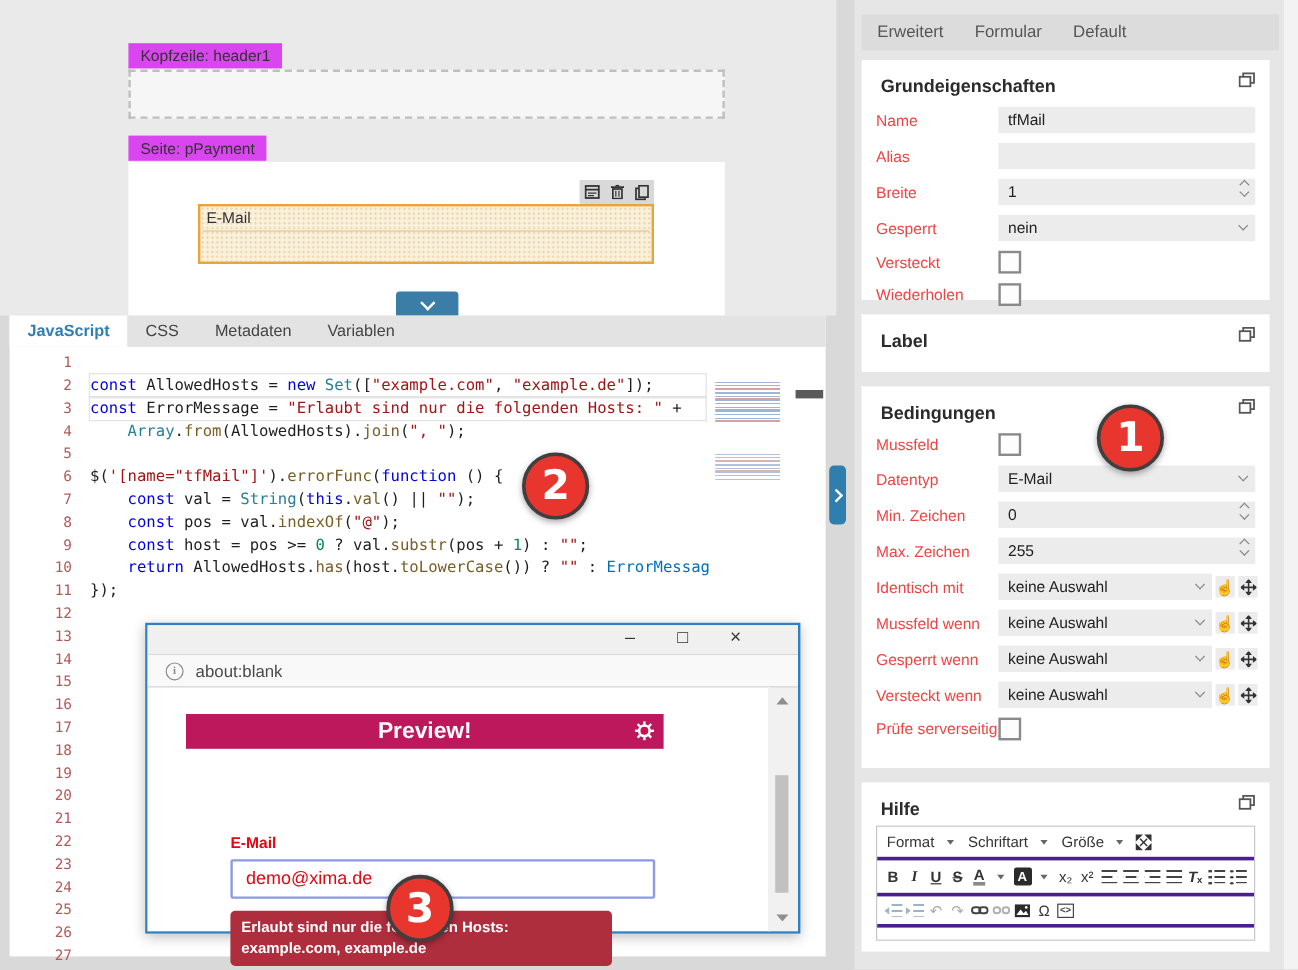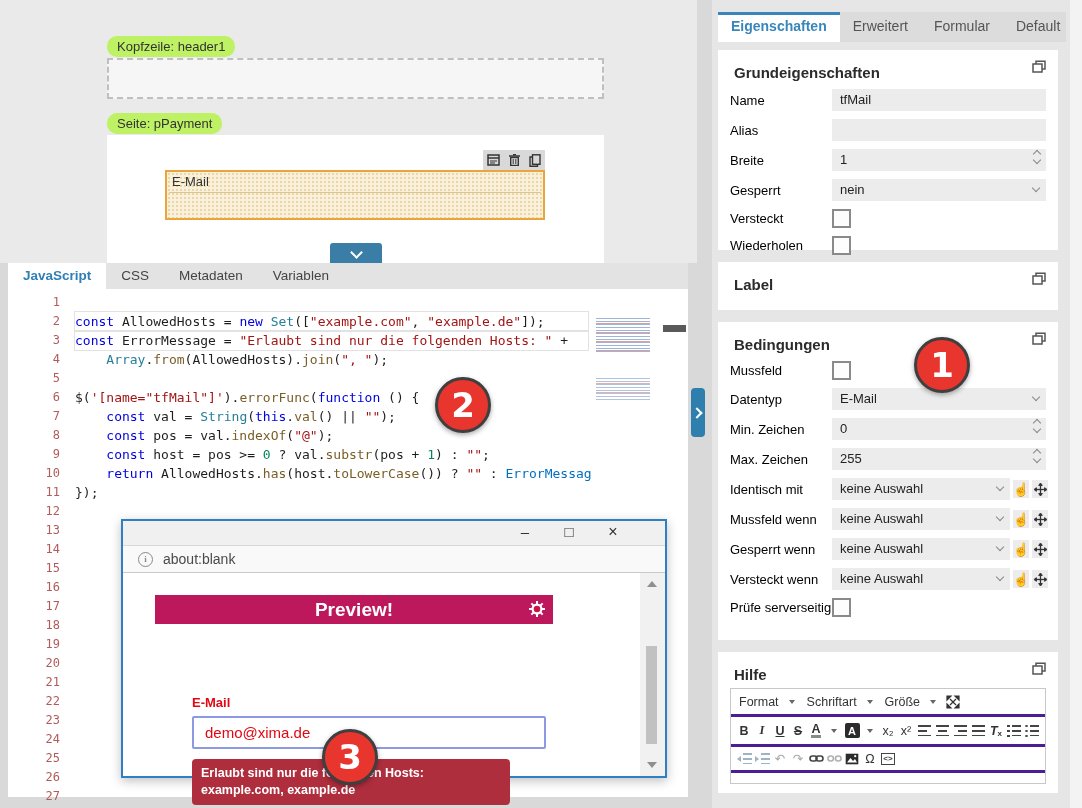--- a/index.html
+++ b/index.html
@@ -2,21 +2,21 @@
 <html><head>
 <meta charset="utf-8">
 <style>
   html,body{margin:0;padding:0;}
   body{width:1082px;height:808px;position:relative;overflow:hidden;
        background:#d9d9d9;font-family:"Liberation Sans",sans-serif;color:#333;}
   .abs{position:absolute;}
 
   
   #designer{left:0;top:0;width:697px;height:263px;background:#eaeaea;}
-  .zone-label{background:#bef264;color:#333;font-size:13px;padding:3px 10px;display:inline-block;border-radius:10px;}
+  .zone-label{background:#d946ef;color:#333;font-size:13px;padding:3px 10px;display:inline-block;}
   #header-label{left:107px;top:36px;}
   #header-dropzone{left:107px;top:58px;width:493px;height:37px;background:#f6f6f6;border:2px dashed #bfbfbf;}
   #page-label{left:107px;top:113px;}
   #page-canvas{left:107px;top:135px;width:497px;height:128px;background:#ffffff;}
   #element-toolbar{left:376px;top:15px;width:62px;height:20px;background:#d9d9d9;display:flex;align-items:center;justify-content:space-around;}
   #email-field{left:58px;top:35px;width:376px;height:46px;border:2px solid #e9a43c;
       background-color:#faf1dd;
       background-image:radial-gradient(#ecd6a8 1px, transparent 1px);background-size:4px 4px;}
   #email-field .fld-label{font-size:13px;color:#333;padding:2px 5px;}
   #email-field .fld-input{position:absolute;left:2px;right:2px;top:20px;bottom:2px;border-top:1px solid #dcc694;}
@@ -88,21 +88,21 @@
   .rtab{padding:6px 13px;color:#555;}
   .rtab.active{background:#fff;color:#3886bb;font-weight:bold;border-top:3px solid #3886bb;padding-top:3px;}
   .card{position:absolute;left:6px;width:340px;background:#fff;box-sizing:border-box;padding:10px 12px;}
   .card h3{margin:4px;font-size:15px;color:#2b2b2b;}
   .card .restore{position:absolute;right:12px;top:10px;}
   #card-grund{top:50px;height:200px;}
   #card-label{top:262px;height:48px;}
   #card-beding{top:322px;height:318px;}
   #card-hilfe{top:652px;height:141px;}
   .prow{display:flex;align-items:center;margin-top:8px;}
-  .plabel{width:102px;color:#000000;font-size:13px;line-height:15px;flex:none;}
+  .plabel{width:102px;color:#ef4444;font-size:13px;line-height:15px;flex:none;}
   .pctrl{position:relative;flex:none;}
   .gbox{background:#ececec;height:22px;box-sizing:border-box;font-size:13px;color:#222;padding:3px 8px;position:relative;white-space:nowrap;overflow:hidden;}
   .w-full{width:214px;}
   .w-sel{width:178px;}
   .spin{position:absolute;right:6px;top:2px;display:flex;flex-direction:column;gap:2px;}
   .spin i,.selarr i{display:block;width:5px;height:5px;border-right:1.5px solid #888;border-bottom:1.5px solid #888;}
   .spin .up{transform:rotate(-135deg);}
   .spin .dn{transform:rotate(45deg);margin-top:-2px;}
   .selarr{position:absolute;right:7px;top:6px;}
   .selarr i{transform:rotate(45deg);}
@@ -281,21 +281,20 @@
   <div id="pv-scroll">
     <i class="tri-up"></i>
     <div id="pv-thumb"></div>
     <i class="tri-down"></i>
   </div>
 </div>
 
 <div class="abs" id="right-panel">
   <div id="rp-gutter"></div>
   <div id="rp-tabbar">
-      <div class="rtab active">Eigenschaften</div>
       <div class="rtab">Erweitert</div>
       <div class="rtab">Formular</div>
       <div class="rtab">Default</div>
     </div>
 
   <div class="card" id="card-grund">
     <h3>Grundeigenschaften</h3>
     <span class="restore">
       <svg width="14" height="13" viewBox="0 0 14 13">
           <rect x="1" y="4" width="9" height="8" fill="none" stroke="#555" stroke-width="1.5"></rect>

